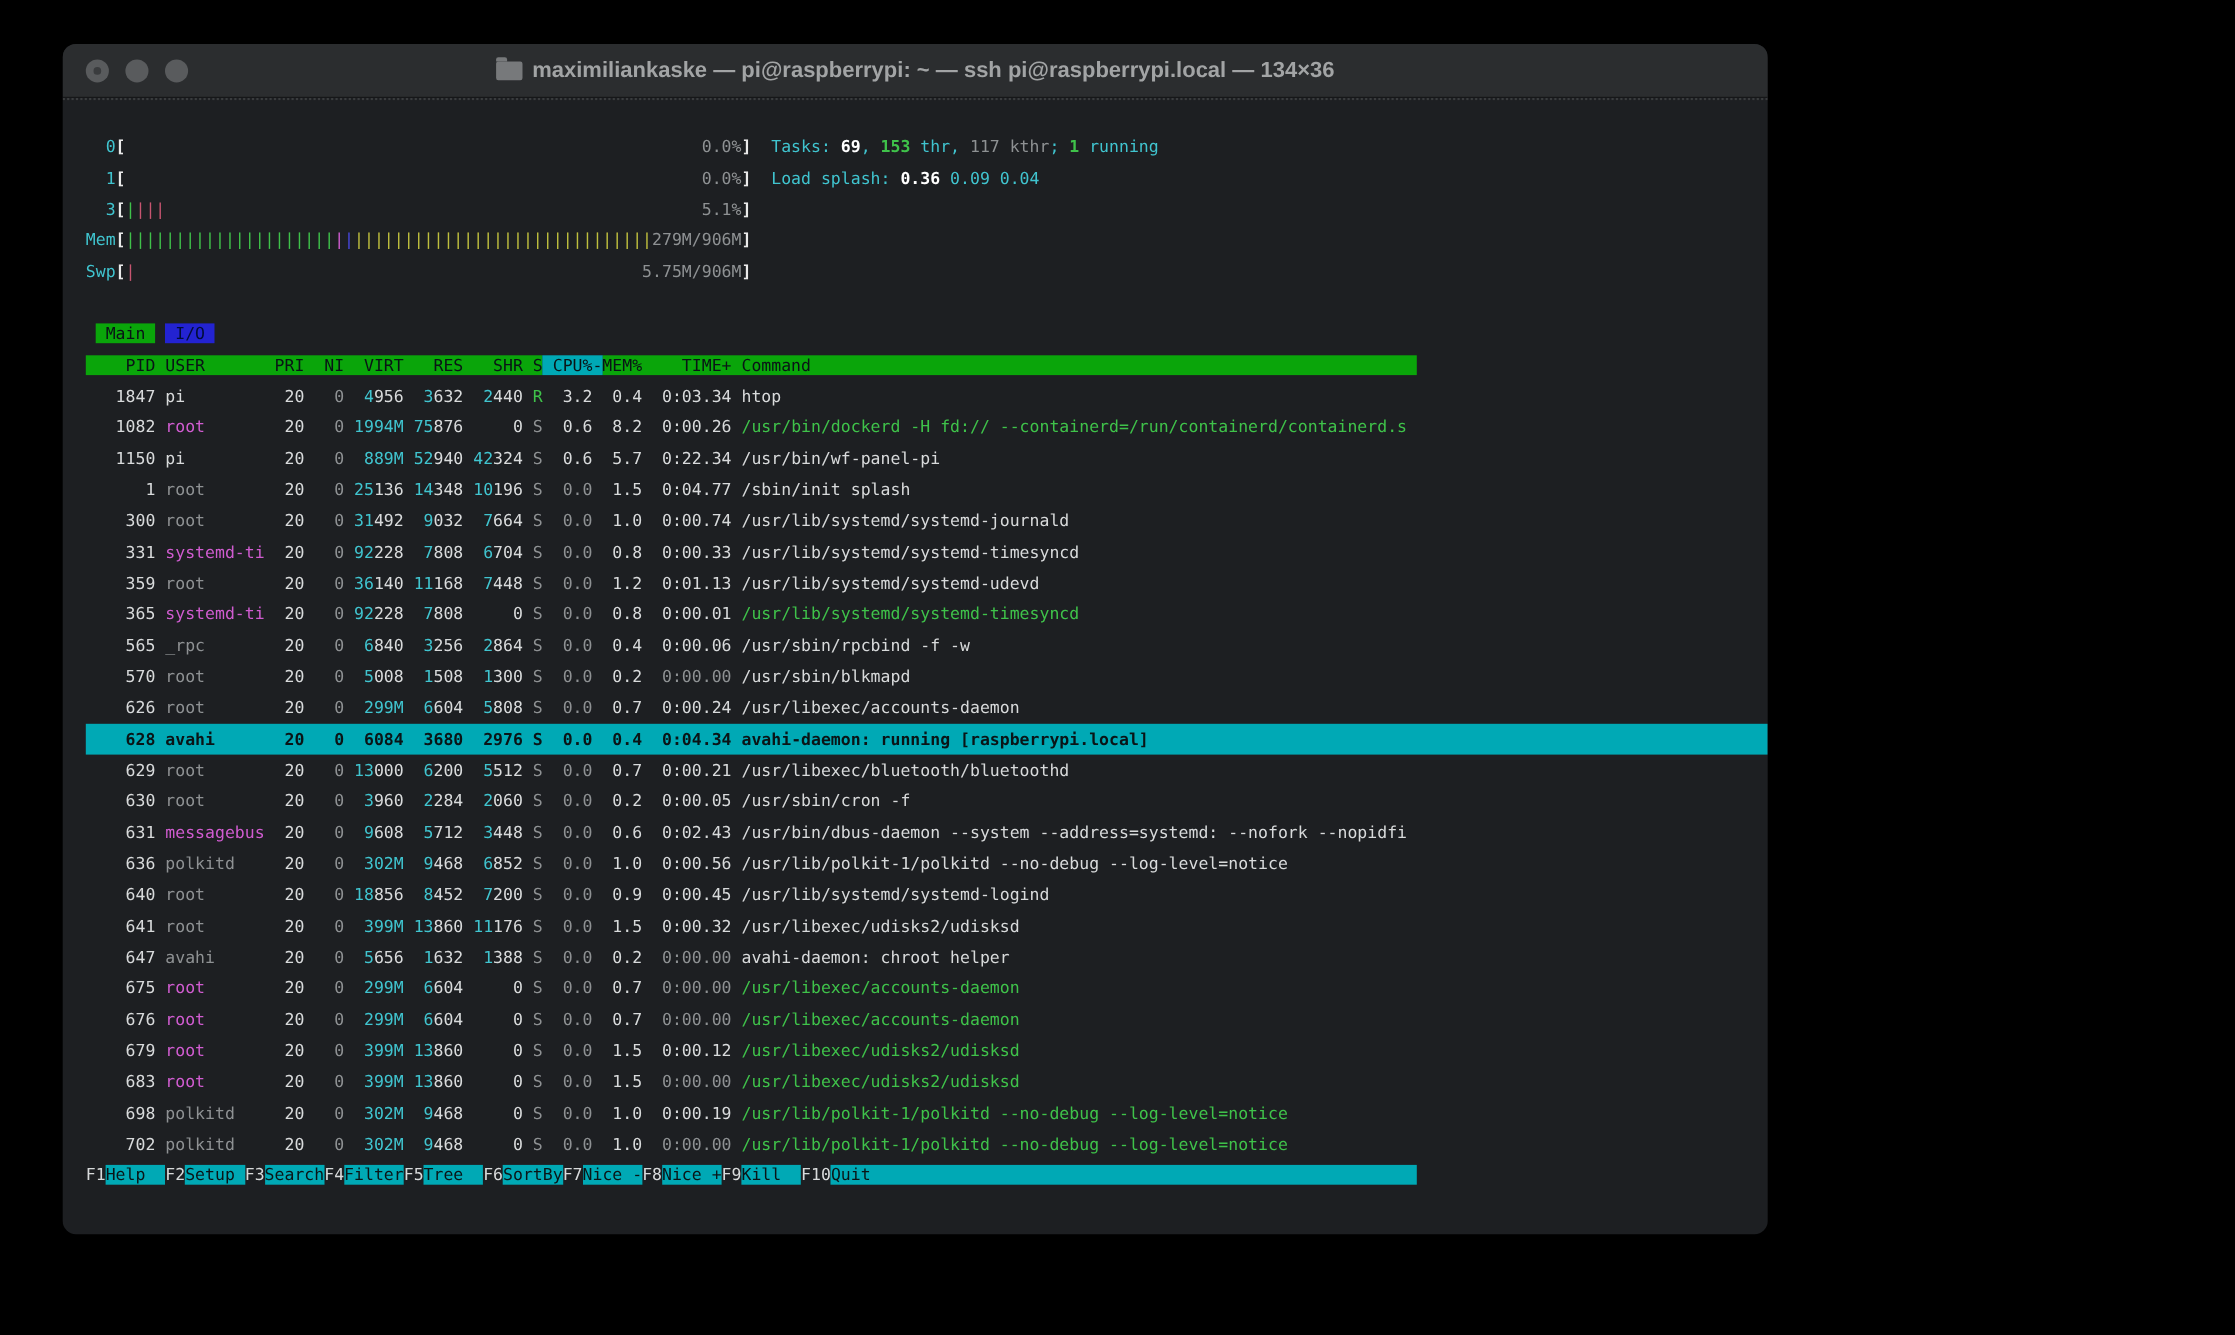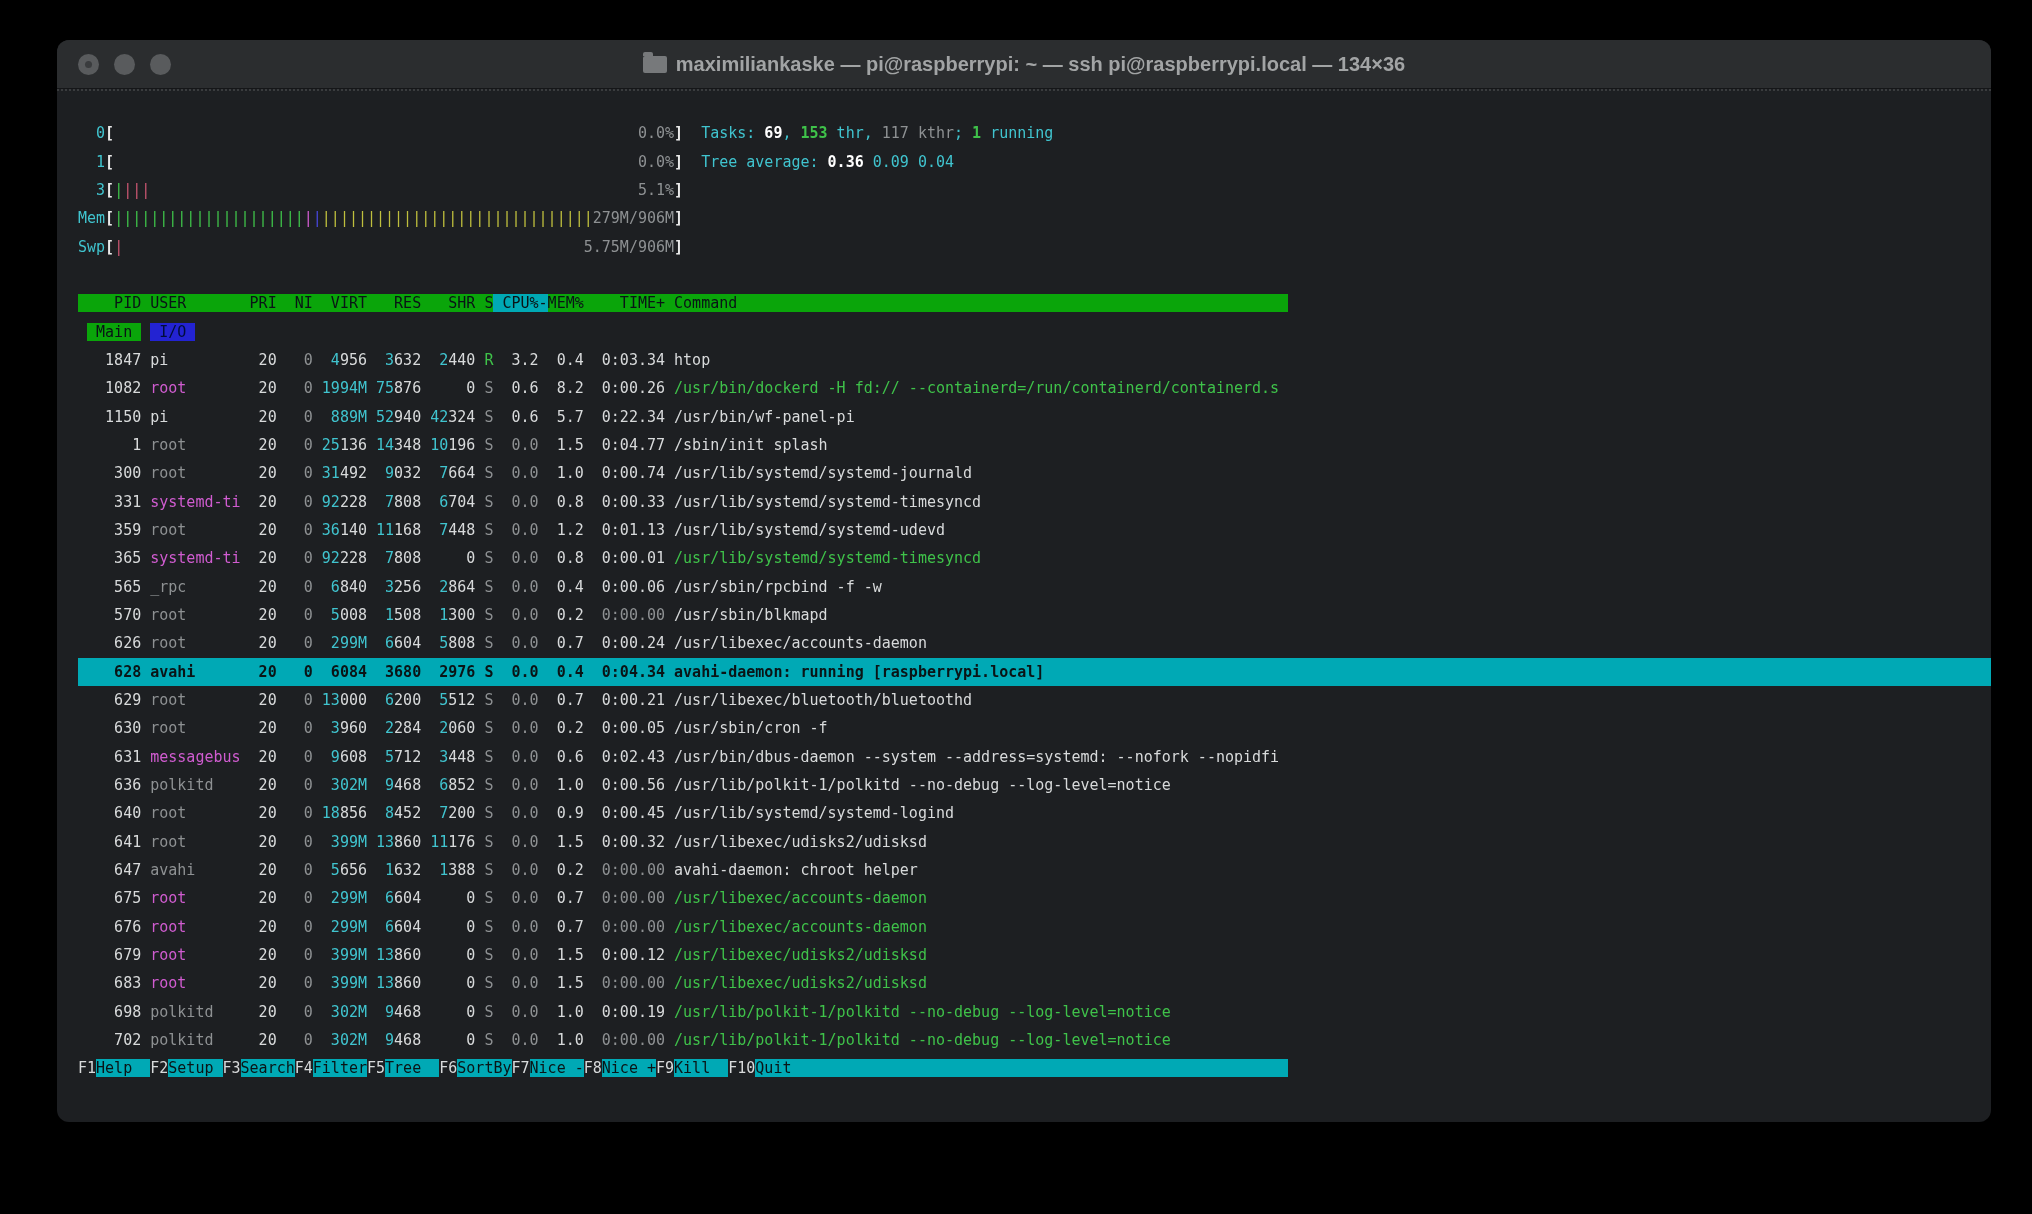--- a/index.html
+++ b/index.html
@@ -1,17 +1,17 @@
 <!DOCTYPE html>
 <html><head>
 <meta charset="utf-8">
 <style>
   html,body{margin:0;padding:0;background:#000;width:2032px;height:1214px;overflow:hidden;}
   #window{
-    position:absolute;left:57px;top:40px;width:1934px;height:1082px;
+    position:absolute;left:57px;top:40px;width:1550px;height:1082px;
     background:var(--bg);border-radius:12px;overflow:hidden;
     box-shadow:0 25px 70px rgba(0,0,0,.7);
   }
   :root{
     --bg:#1d1f22; --titlebar:#2b2d2f; --white:#d8dadb; --gray:#8e9193;
     --cyan:#40c4cf; --green:#3fc24a; --magenta:#d05cd0; --red:#c75570;
     --yellow:#bfbf3e; --blue:#4747dd; --hdr:#0aa50a; --sel:#00a9b5;
     --tabblue:#2323d2; --onfill:#0a1416;
   }
   #titlebar{
@@ -65,27 +65,27 @@
       <span class="dot"></span>
     </div>
     <div id="title">
       <span id="folder"></span>
       <span>maximiliankaske — pi@raspberrypi: ~ — ssh pi@raspberrypi.local — 134×36</span>
     </div>
   </div>
   <div id="term">
       <div class="ln"></div>
       <div class="ln"><span class="cy">  0</span><span class="br">[</span><span>                                                          </span><span class="gy">0.0%</span><span class="br">]</span><span>  </span><span class="cy">Tasks: </span><span class="bw">69</span><span class="cy">, </span><span class="gnb">153</span><span class="cy"> thr, </span><span class="gy">117 kthr</span><span class="cy">; </span><span class="gnb">1</span><span class="cy"> running</span></div>
-      <div class="ln"><span class="cy">  1</span><span class="br">[</span><span>                                                          </span><span class="gy">0.0%</span><span class="br">]</span><span>  </span><span class="cy">Tree average: </span><span class="bw">0.36</span><span class="cy"> </span><span class="cy">0.09</span><span class="cy"> </span><span class="cy">0.04</span></div>
+      <div class="ln"><span class="cy">  1</span><span class="br">[</span><span>                                                          </span><span class="gy">0.0%</span><span class="br">]</span><span>  </span><span class="cy">Load splash: </span><span class="bw">0.36</span><span class="cy"> </span><span class="cy">0.09</span><span class="cy"> </span><span class="cy">0.04</span></div>
       <div class="ln"><span class="cy">  3</span><span class="br">[</span><span class="b-green">|</span><span class="b-red">|||</span><span>                                                      </span><span class="gy">5.1%</span><span class="br">]</span></div>
       <div class="ln"><span class="cy">Mem</span><span class="br">[</span><span class="b-green">|||||||||||||||||||||</span><span class="b-magenta">|</span><span class="b-blue">|</span><span class="b-yellow">||||||||||||||||||||||||||||||</span><span></span><span class="gy">279M/906M</span><span class="br">]</span></div>
       <div class="ln"><span class="cy">Swp</span><span class="br">[</span><span class="b-red">|</span><span>                                                   </span><span class="gy">5.75M/906M</span><span class="br">]</span></div>
       <div class="ln"></div>
+      <div class="ln"><span> </span><span class="bg-tabg"> Main </span><span> </span><span class="bg-tabb"> I/O </span></div>
       <div class="ln"><span class="bg-hdr">    PID USER       PRI  NI  VIRT   RES   SHR S</span><span class="bg-sort"> CPU%-</span><span class="bg-hdr">MEM%    TIME+ Command                                                             </span></div>
-      <div class="ln"><span> </span><span class="bg-tabg"> Main </span><span> </span><span class="bg-tabb"> I/O </span></div>
       <div class="ln"><span class="wh">   1847</span><span> </span><span class="wh">pi        </span><span> </span><span class="wh"> 20</span><span> </span><span class="gy">  0</span><span> </span><span class="cy"> 4</span><span class="wh">956</span><span> </span><span class="cy"> 3</span><span class="wh">632</span><span> </span><span class="cy"> 2</span><span class="wh">440</span><span> </span><span class="gn">R</span><span> </span><span class="wh"> 3.2</span><span> </span><span class="wh"> 0.4</span><span> </span><span class="wh"> 0:03.34</span><span> </span><span class="wh">htop                                                                </span></div>
       <div class="ln"><span class="wh">   1082</span><span> </span><span class="mg">root      </span><span> </span><span class="wh"> 20</span><span> </span><span class="gy">  0</span><span> </span><span class="cy">1994M</span><span> </span><span class="cy">75</span><span class="wh">876</span><span> </span><span class="wh">    0</span><span> </span><span class="gy">S</span><span> </span><span class="wh"> 0.6</span><span> </span><span class="wh"> 8.2</span><span> </span><span class="wh"> 0:00.26</span><span> </span><span class="gn">/usr/bin/dockerd -H fd:// --containerd=/run/containerd/containerd.s </span></div>
       <div class="ln"><span class="wh">   1150</span><span> </span><span class="wh">pi        </span><span> </span><span class="wh"> 20</span><span> </span><span class="gy">  0</span><span> </span><span class="cy"> 889M</span><span> </span><span class="cy">52</span><span class="wh">940</span><span> </span><span class="cy">42</span><span class="wh">324</span><span> </span><span class="gy">S</span><span> </span><span class="wh"> 0.6</span><span> </span><span class="wh"> 5.7</span><span> </span><span class="wh"> 0:22.34</span><span> </span><span class="wh">/usr/bin/wf-panel-pi                                                </span></div>
       <div class="ln"><span class="wh">      1</span><span> </span><span class="gy">root      </span><span> </span><span class="wh"> 20</span><span> </span><span class="gy">  0</span><span> </span><span class="cy">25</span><span class="wh">136</span><span> </span><span class="cy">14</span><span class="wh">348</span><span> </span><span class="cy">10</span><span class="wh">196</span><span> </span><span class="gy">S</span><span> </span><span class="gy"> 0.0</span><span> </span><span class="wh"> 1.5</span><span> </span><span class="wh"> 0:04.77</span><span> </span><span class="wh">/sbin/init splash                                                   </span></div>
       <div class="ln"><span class="wh">    300</span><span> </span><span class="gy">root      </span><span> </span><span class="wh"> 20</span><span> </span><span class="gy">  0</span><span> </span><span class="cy">31</span><span class="wh">492</span><span> </span><span class="cy"> 9</span><span class="wh">032</span><span> </span><span class="cy"> 7</span><span class="wh">664</span><span> </span><span class="gy">S</span><span> </span><span class="gy"> 0.0</span><span> </span><span class="wh"> 1.0</span><span> </span><span class="wh"> 0:00.74</span><span> </span><span class="wh">/usr/lib/systemd/systemd-journald                                   </span></div>
       <div class="ln"><span class="wh">    331</span><span> </span><span class="mg">systemd-ti</span><span> </span><span class="wh"> 20</span><span> </span><span class="gy">  0</span><span> </span><span class="cy">92</span><span class="wh">228</span><span> </span><span class="cy"> 7</span><span class="wh">808</span><span> </span><span class="cy"> 6</span><span class="wh">704</span><span> </span><span class="gy">S</span><span> </span><span class="gy"> 0.0</span><span> </span><span class="wh"> 0.8</span><span> </span><span class="wh"> 0:00.33</span><span> </span><span class="wh">/usr/lib/systemd/systemd-timesyncd                                  </span></div>
       <div class="ln"><span class="wh">    359</span><span> </span><span class="gy">root      </span><span> </span><span class="wh"> 20</span><span> </span><span class="gy">  0</span><span> </span><span class="cy">36</span><span class="wh">140</span><span> </span><span class="cy">11</span><span class="wh">168</span><span> </span><span class="cy"> 7</span><span class="wh">448</span><span> </span><span class="gy">S</span><span> </span><span class="gy"> 0.0</span><span> </span><span class="wh"> 1.2</span><span> </span><span class="wh"> 0:01.13</span><span> </span><span class="wh">/usr/lib/systemd/systemd-udevd                                      </span></div>
       <div class="ln"><span class="wh">    365</span><span> </span><span class="mg">systemd-ti</span><span> </span><span class="wh"> 20</span><span> </span><span class="gy">  0</span><span> </span><span class="cy">92</span><span class="wh">228</span><span> </span><span class="cy"> 7</span><span class="wh">808</span><span> </span><span class="wh">    0</span><span> </span><span class="gy">S</span><span> </span><span class="gy"> 0.0</span><span> </span><span class="wh"> 0.8</span><span> </span><span class="wh"> 0:00.01</span><span> </span><span class="gn">/usr/lib/systemd/systemd-timesyncd                                  </span></div>
       <div class="ln"><span class="wh">    565</span><span> </span><span class="gy">_rpc      </span><span> </span><span class="wh"> 20</span><span> </span><span class="gy">  0</span><span> </span><span class="cy"> 6</span><span class="wh">840</span><span> </span><span class="cy"> 3</span><span class="wh">256</span><span> </span><span class="cy"> 2</span><span class="wh">864</span><span> </span><span class="gy">S</span><span> </span><span class="gy"> 0.0</span><span> </span><span class="wh"> 0.4</span><span> </span><span class="wh"> 0:00.06</span><span> </span><span class="wh">/usr/sbin/rpcbind -f -w                                             </span></div>
       <div class="ln"><span class="wh">    570</span><span> </span><span class="gy">root      </span><span> </span><span class="wh"> 20</span><span> </span><span class="gy">  0</span><span> </span><span class="cy"> 5</span><span class="wh">008</span><span> </span><span class="cy"> 1</span><span class="wh">508</span><span> </span><span class="cy"> 1</span><span class="wh">300</span><span> </span><span class="gy">S</span><span> </span><span class="gy"> 0.0</span><span> </span><span class="wh"> 0.2</span><span> </span><span class="gy"> 0:00.00</span><span> </span><span class="wh">/usr/sbin/blkmapd                                                   </span></div>

